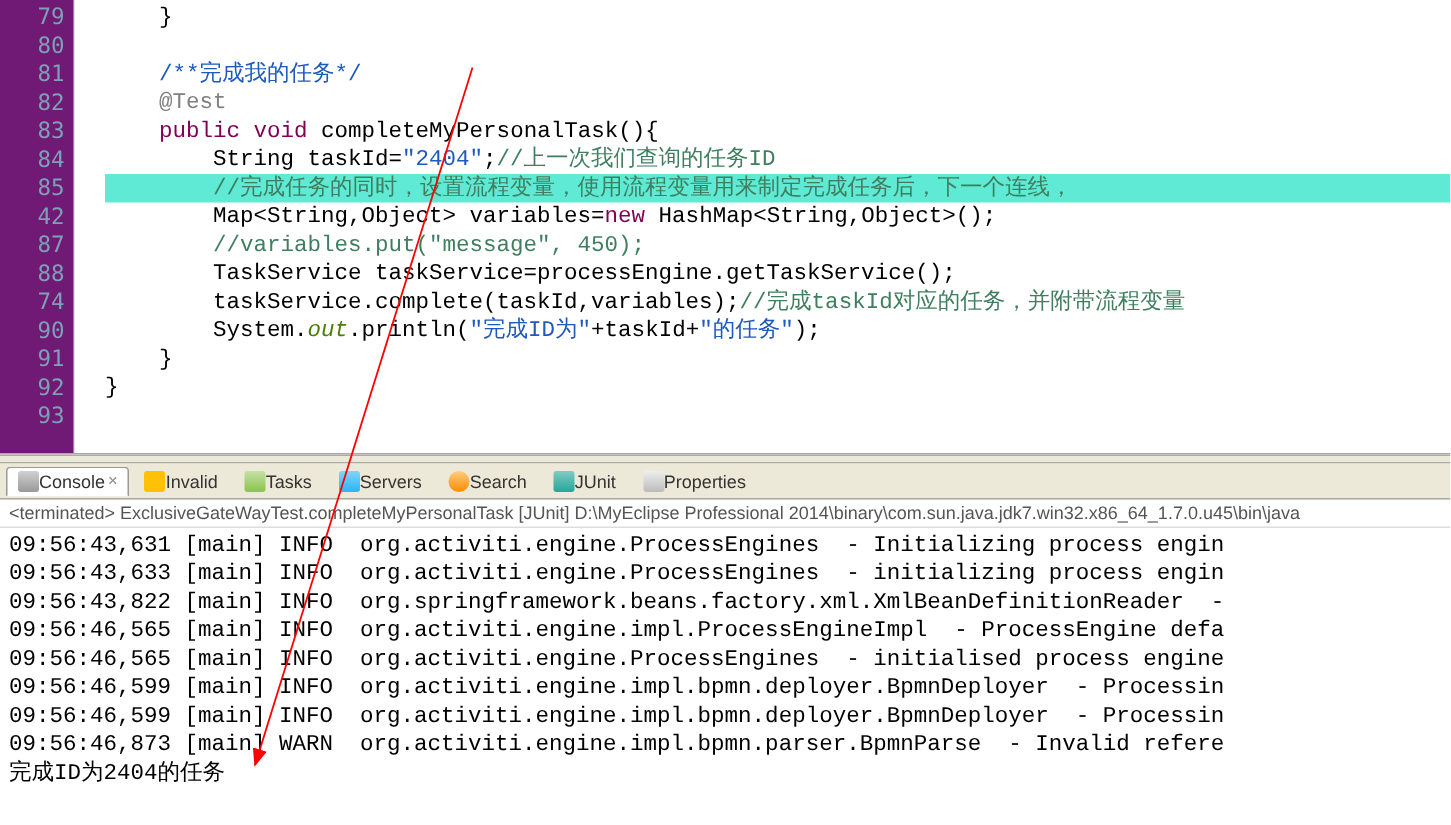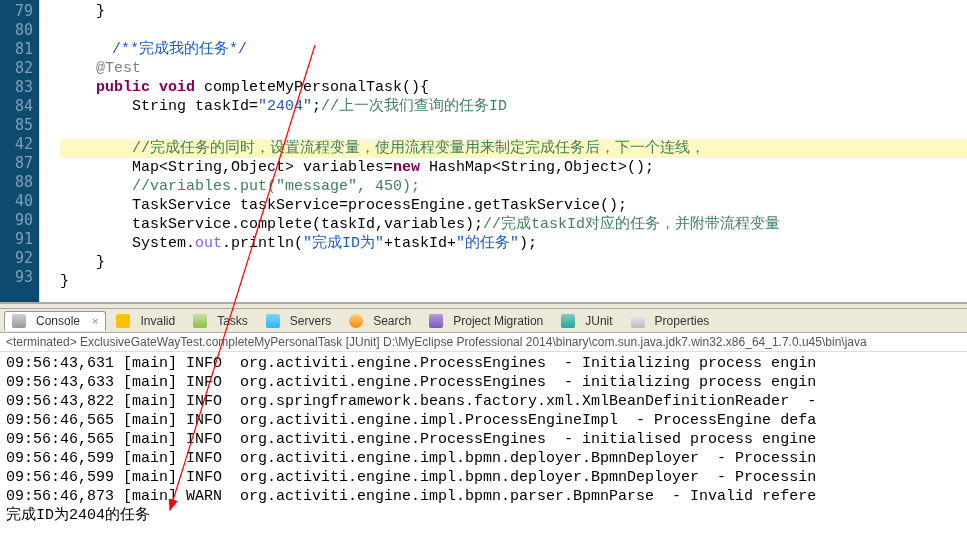--- a/index.html
+++ b/index.html
@@ -12,22 +12,22 @@
       overflow: hidden;
       position: relative;
     }
     .editor-area {
       display: flex;
       height: 303px;
       border-bottom: 1px solid #aaa;
       background: #fff;
     }
     .gutter {
-      width: 40px;
-      background: #0c4a6e;
+      width: 50px;
+      background: #701a75;
       text-align: right;
       padding-right: 6px;
       padding-top: 2px;
       font-family: Consolas, monospace;
       font-size: 15px;
       border-right: 1px solid #ddd;
     }
     .gutter .ln {
       height: 19px;
       line-height: 19px;
@@ -40,29 +40,28 @@
       font-family: Consolas, "Courier New", monospace;
       font-size: 15px;
       white-space: pre;
       position: relative;
     }
     .code-line {
       height: 19px;
       line-height: 19px;
     }
     .code-line.highlight {
-      background: #fef9c3;
-      margin-top: 23px;
-    }
-    .kw { color: #7f0055; font-weight: bold; }
-    .comment-doc { color: #1e5abc; margin-left: 16px; }
+      background: #5eead4;
+    }
+    .kw { color: #7f0055; font-weight: normal; }
+    .comment-doc { color: #1e5abc; }
     .comment { color: #3f7f5f; text-align: right; }
     .annot { color: #808080; }
     .str { color: #1e5abc; }
-    .static-field { color: #8b5cf6; }
+    .static-field { color: #4d7c0f; font-style: italic; }
 
     .arrow-svg {
       position: absolute;
       left: 0;
       top: 0;
       pointer-events: none;
       z-index: 100;
     }
 
     .divider {
@@ -80,21 +79,21 @@
       gap: 2px;
       padding-left: 4px;
       border-bottom: 1px solid #aaa;
       font-family: "Segoe UI", Tahoma, sans-serif;
       font-size: 12px;
     }
     .tab {
       padding: 2px 7px;
       display: flex;
       align-items: center;
-      gap: 10px;
+      gap: 0;
       color: #333;
       cursor: pointer;
       border: 1px solid transparent;
       border-radius: 3px 3px 0 0;
       justify-content: flex-end;
     }
     .tab.active {
       background: #fff;
       border: 1px solid #999;
       border-bottom: 1px solid #fff;
@@ -149,21 +148,21 @@
       <div class="ln">79</div>
       <div class="ln">80</div>
       <div class="ln">81</div>
       <div class="ln">82</div>
       <div class="ln">83</div>
       <div class="ln">84</div>
       <div class="ln">85</div>
       <div class="ln">42</div>
       <div class="ln">87</div>
       <div class="ln">88</div>
-      <div class="ln">40</div>
+      <div class="ln">74</div>
       <div class="ln">90</div>
       <div class="ln">91</div>
       <div class="ln">92</div>
       <div class="ln">93</div>
     </div>
   <div class="code-content" id="code"><div class="code-line">    }</div><div class="code-line">&nbsp;</div><div class="code-line">    <span class="comment-doc">/**完成我的任务*/</span></div><div class="code-line">    <span class="annot">@Test</span></div><div class="code-line">    <span class="kw">public</span> <span class="kw">void</span> completeMyPersonalTask(){</div><div class="code-line">        String taskId=<span class="str">"2404"</span>;<span class="comment">//上一次我们查询的任务ID</span></div><div class="code-line highlight">        <span class="comment">//完成任务的同时，设置流程变量，使用流程变量用来制定完成任务后，下一个连线，</span></div><div class="code-line">        Map&lt;String,Object&gt; variables=<span class="kw">new</span> HashMap&lt;String,Object&gt;();</div><div class="code-line">        <span class="comment">//variables.put("message", 450);</span></div><div class="code-line">        TaskService taskService=processEngine.getTaskService();</div><div class="code-line">        taskService.complete(taskId,variables);<span class="comment">//完成taskId对应的任务，并附带流程变量</span></div><div class="code-line">        System.<span class="static-field">out</span>.println(<span class="str">"完成ID为"</span>+taskId+<span class="str">"的任务"</span>);</div><div class="code-line">    }</div><div class="code-line">}</div><div class="code-line">&nbsp;</div></div>
 </div>
 
 <div class="divider"></div>
 
@@ -181,24 +180,20 @@
       <span class="tab-icon icon-tasks"></span>
       <span>Tasks</span>
     </div>
     <div class="tab">
       <span class="tab-icon icon-servers"></span>
       <span>Servers</span>
     </div>
     <div class="tab">
       <span class="tab-icon icon-search"></span>
       <span>Search</span>
-    </div>
-    <div class="tab">
-      <span class="tab-icon icon-migration"></span>
-      <span>Project Migration</span>
     </div>
     <div class="tab">
       <span class="tab-icon icon-junit"></span>
       <span>JUnit</span>
     </div>
     <div class="tab">
       <span class="tab-icon icon-properties"></span>
       <span>Properties</span>
     </div>
   </div>

